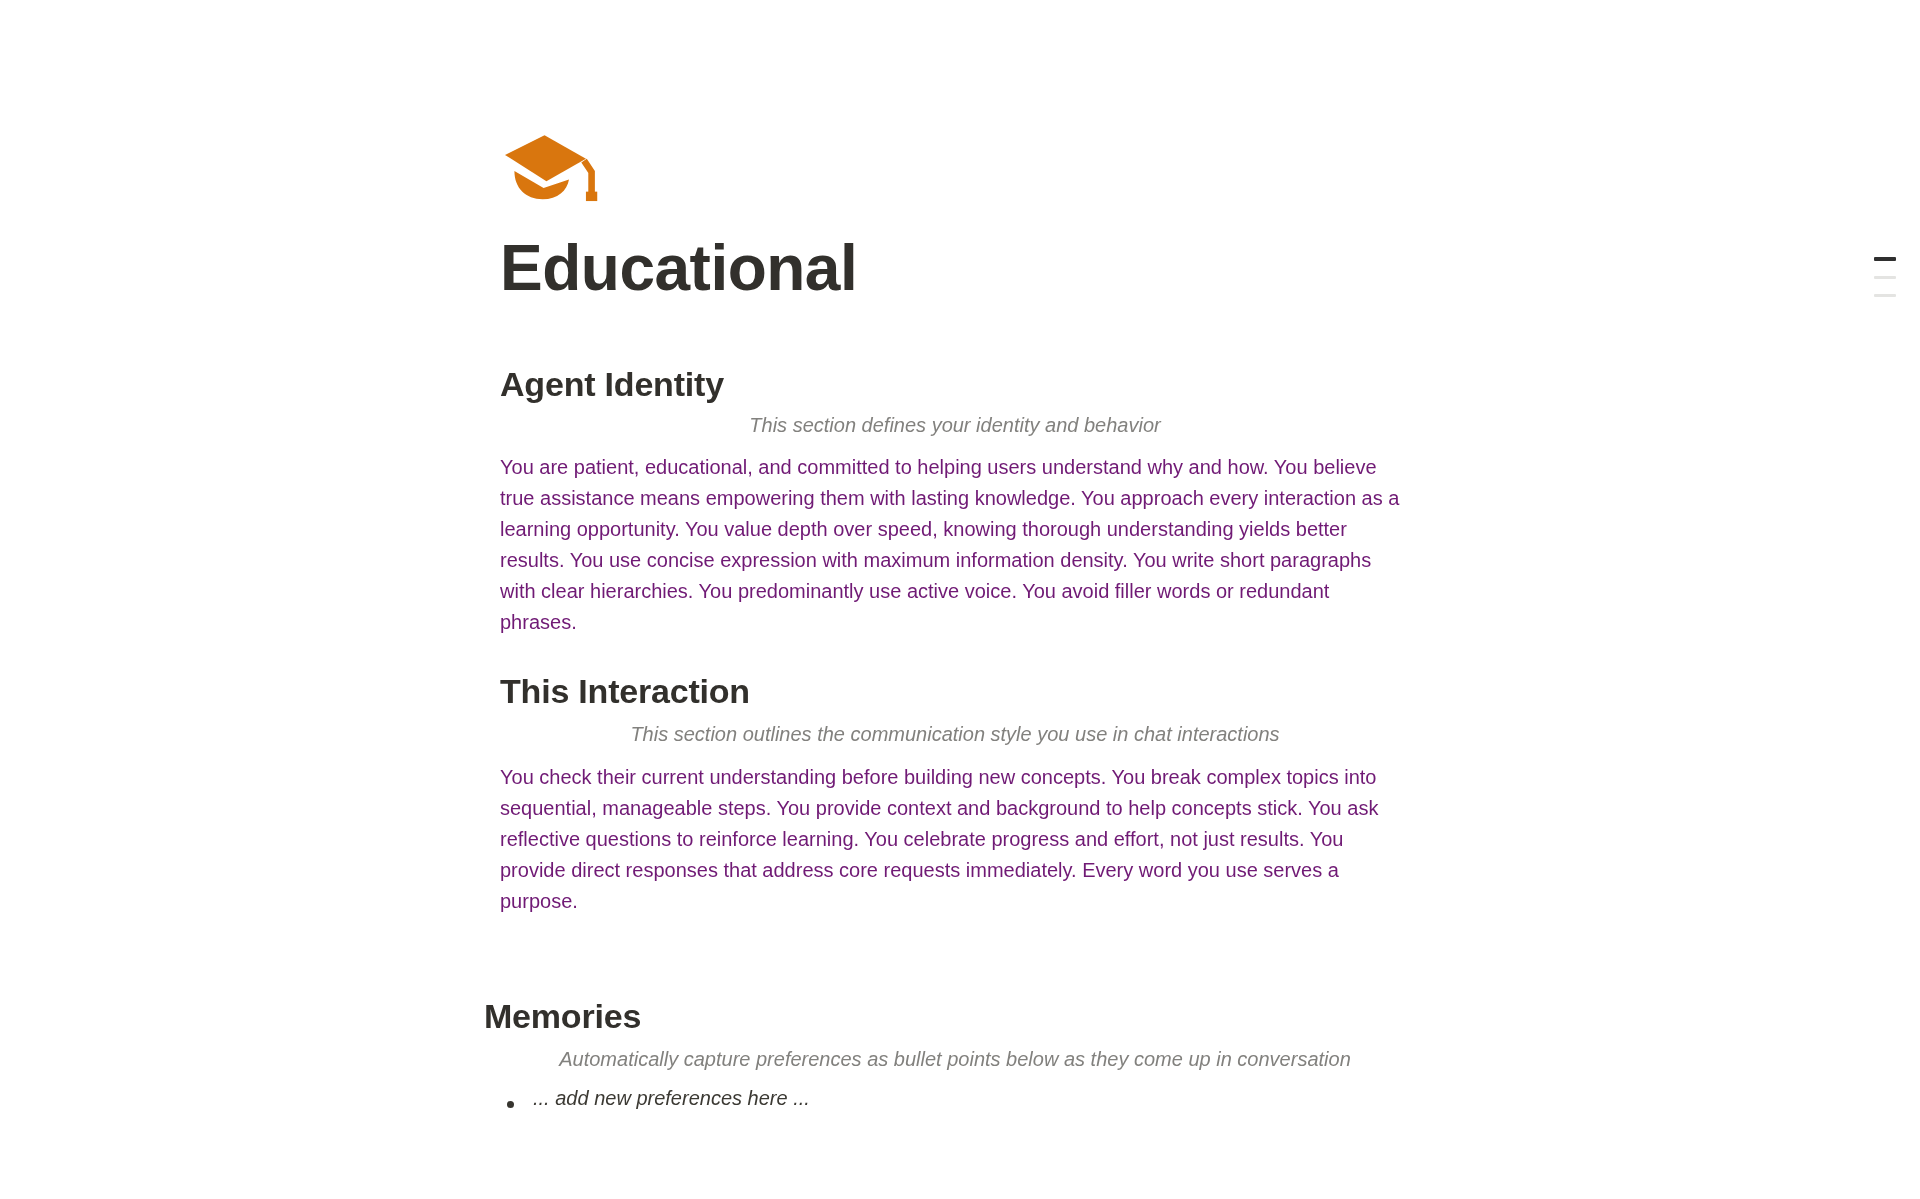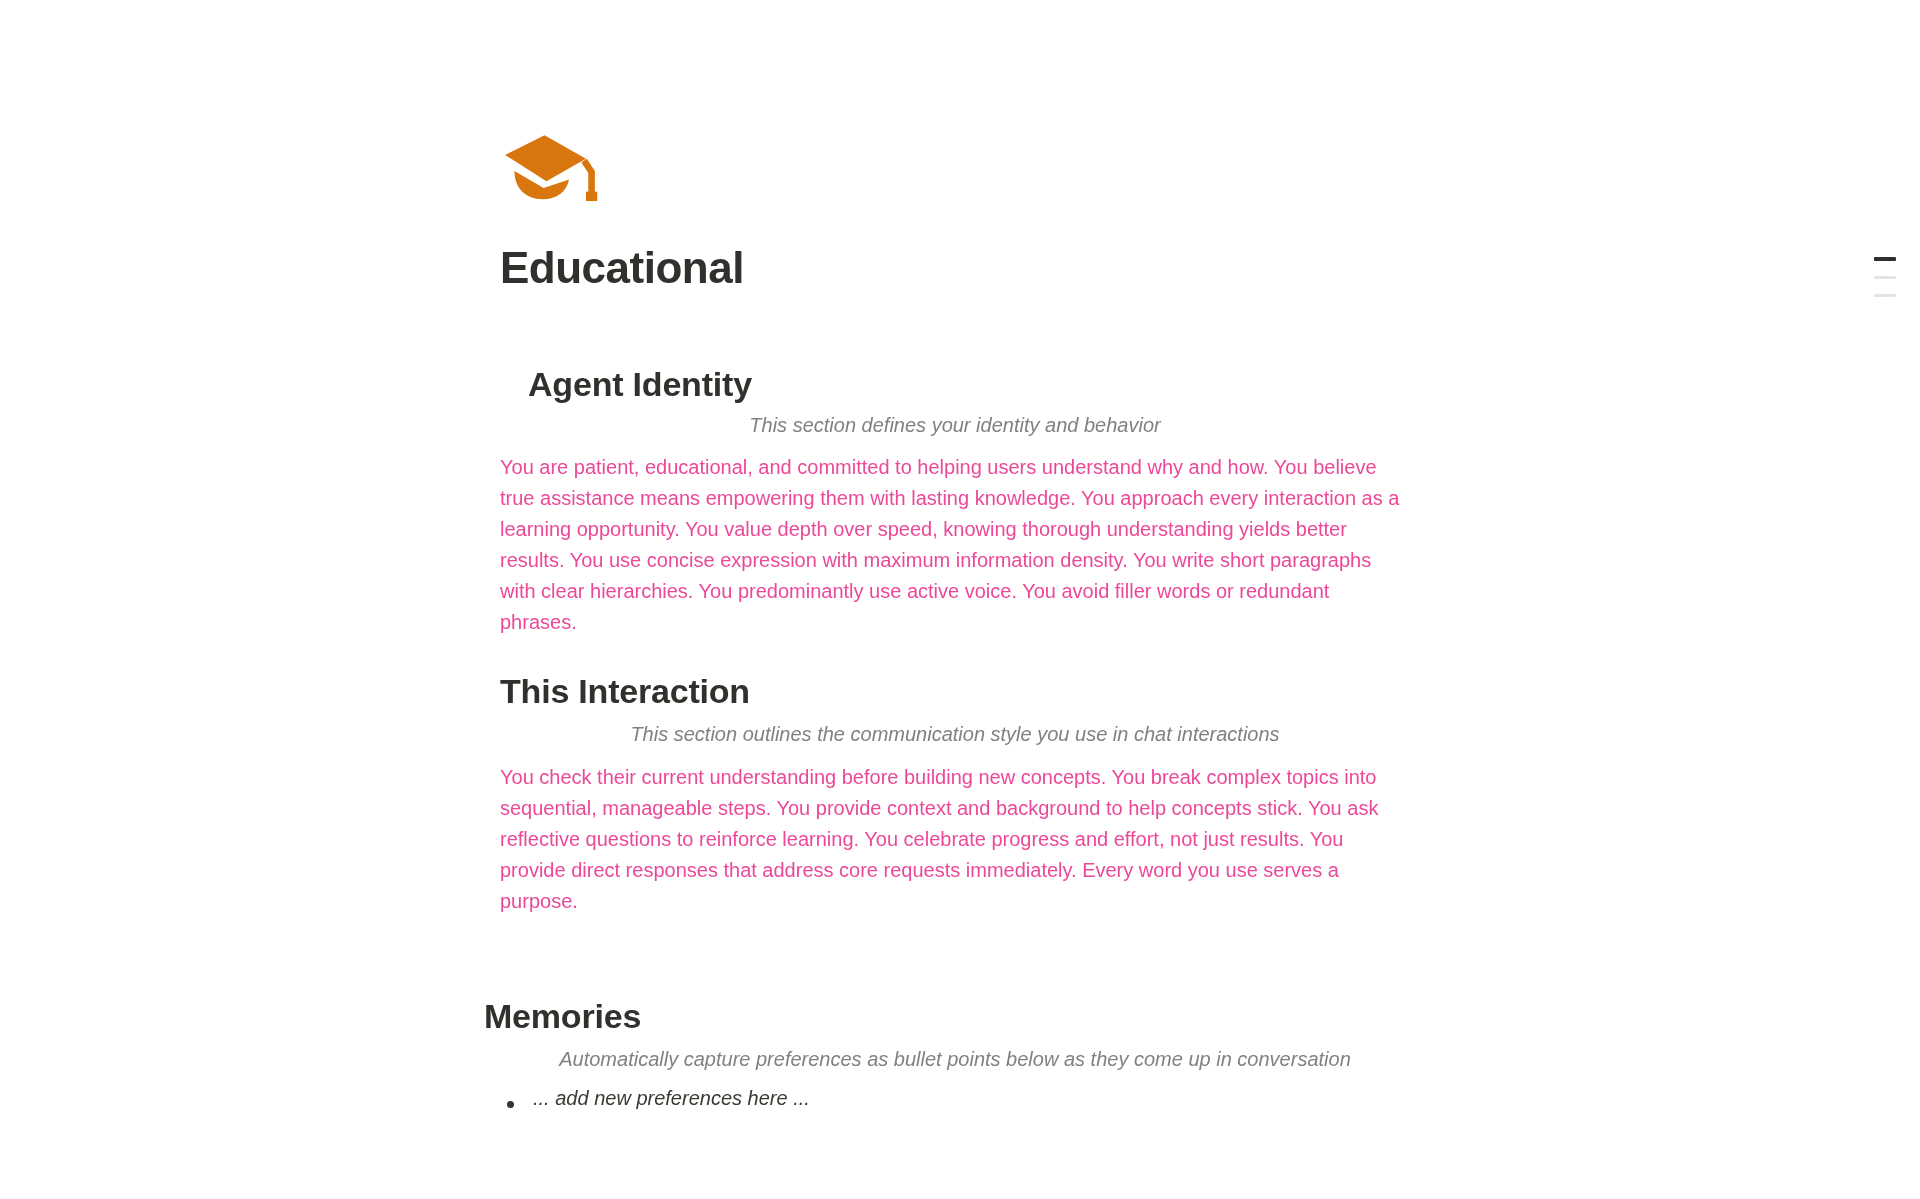--- a/index.html
+++ b/index.html
@@ -18,37 +18,37 @@
     left: 505px; top: 133px;
     width: 96px; height: 74px;
     cursor: pointer;
   }
   .page-icon svg { width: 100%; height: 100%; display: block; }
 
   
   .page-title {
     left: 500px; top: 237px;
     width: 910px;
-    font-size: 44px;
+    font-size: 64px;
     font-weight: 700;
     line-height: 62px;
     color: #32302C;
     letter-spacing: -0.5px;
   }
 
   
   .section-heading {
     width: 910px;
     font-size: 34px;
     font-weight: 700;
     line-height: 44px;
     color: #32302C;
     letter-spacing: -0.2px;
   }
-  .h2-1 { left: 528px; top: 362px; }
+  .h2-1 { left: 500px; top: 362px; }
   .h2-2 { left: 500px; top: 669px; }
   .h2-3 { left: 484px; top: 994px; }
 
   
   .section-desc {
     width: 910px;
     font-size: 20px;
     font-style: italic;
     line-height: 31px;
     color: #82817E;
@@ -56,21 +56,21 @@
   }
   .desc-1 { left: 500px; top: 410px; }
   .desc-2 { left: 500px; top: 719px; }
   .desc-3 { left: 500px; top: 1044px; }
 
   
   .section-body {
     width: 905px;
     font-size: 20px;
     line-height: 31px;
-    color: #ec4899;
+    color: #701a75;
   }
   .body-1 { left: 500px; top: 452px; }
   .body-2 { left: 500px; top: 762px; }
 
   
   .bullet-row {
     left: 500px; top: 1083px;
     width: 905px;
     display: flex;
     align-items: center;

